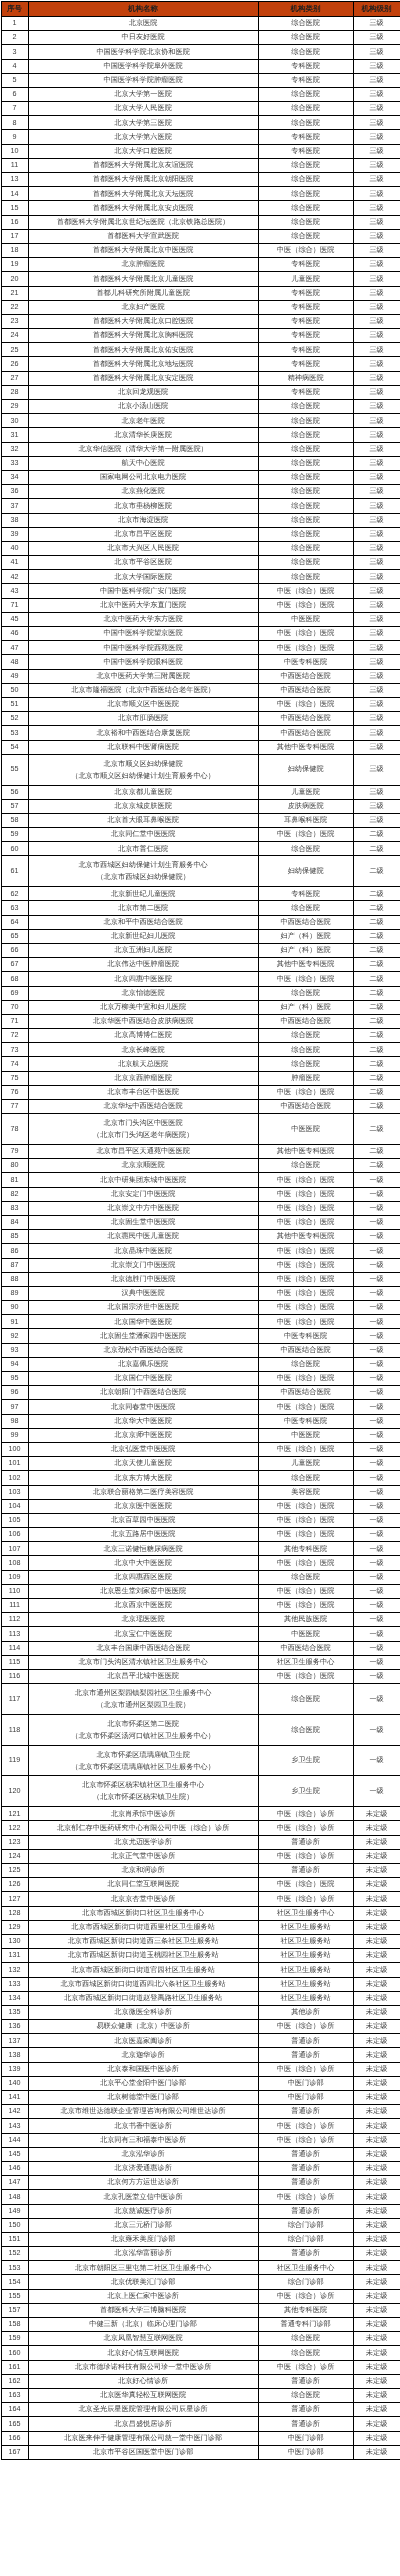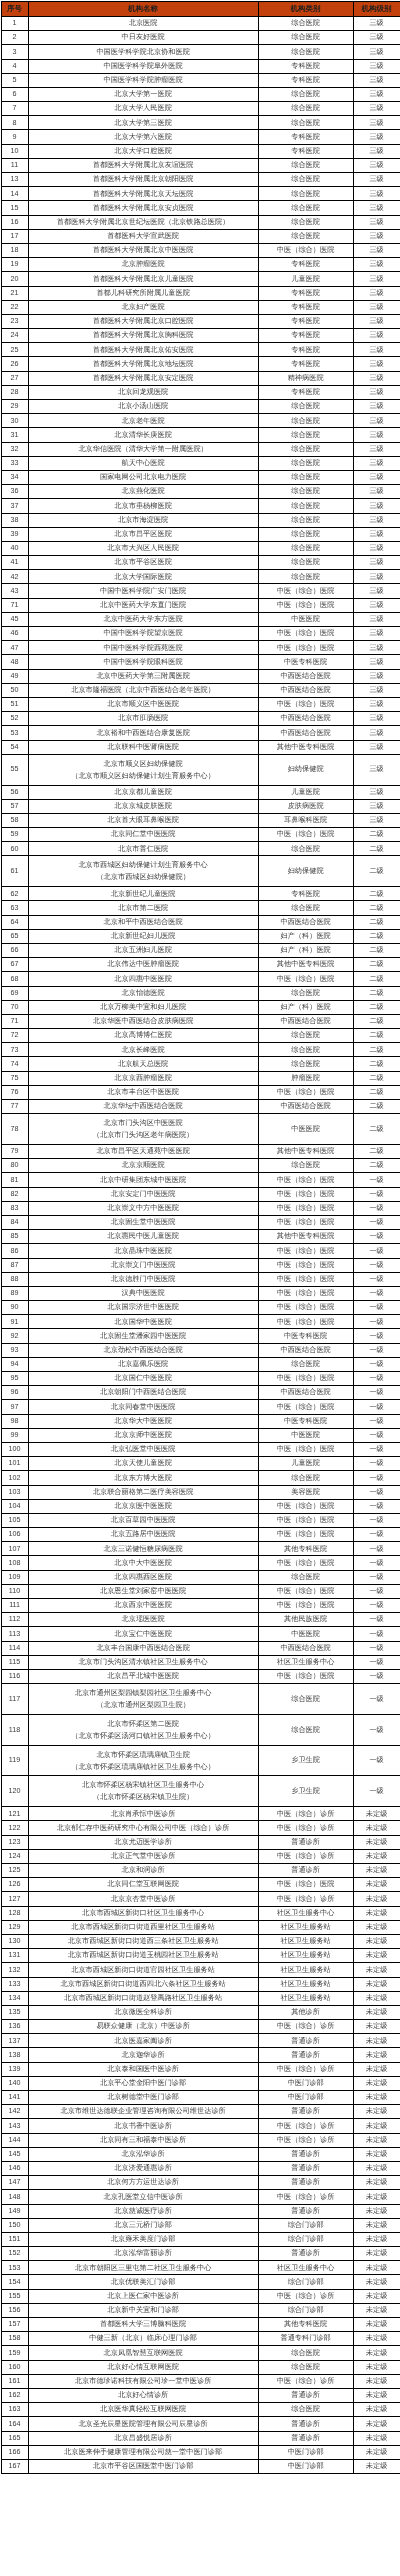--- a/index.html
+++ b/index.html
@@ -986,26 +986,20 @@
         <td>综合门诊部</td>
         <td>未定级</td>
       </tr>
       <tr>
         <td>155</td>
         <td>北京上医仁家中医诊所</td>
         <td>中医（综合）诊所</td>
         <td>未定级</td>
       </tr>
       <tr>
-        <td>156</td>
-        <td>北京新中关宜和门诊部</td>
-        <td>综合门诊部</td>
-        <td>未定级</td>
-      </tr>
-      <tr>
         <td>157</td>
         <td>首都医科大学三博脑科医院</td>
         <td>其他专科医院</td>
         <td>未定级</td>
       </tr>
       <tr>
         <td>158</td>
         <td>中健三新（北京）临床心理门诊部</td>
         <td>普通专科门诊部</td>
         <td>未定级</td>

